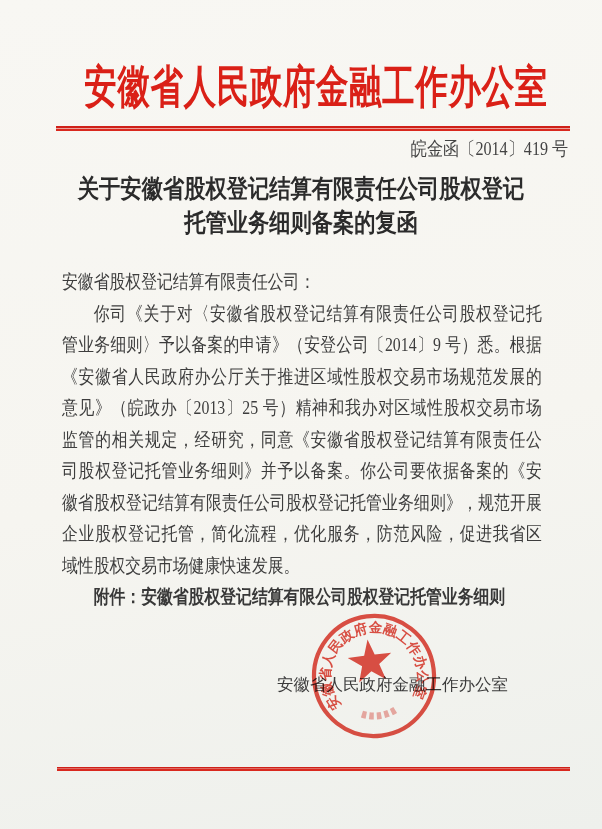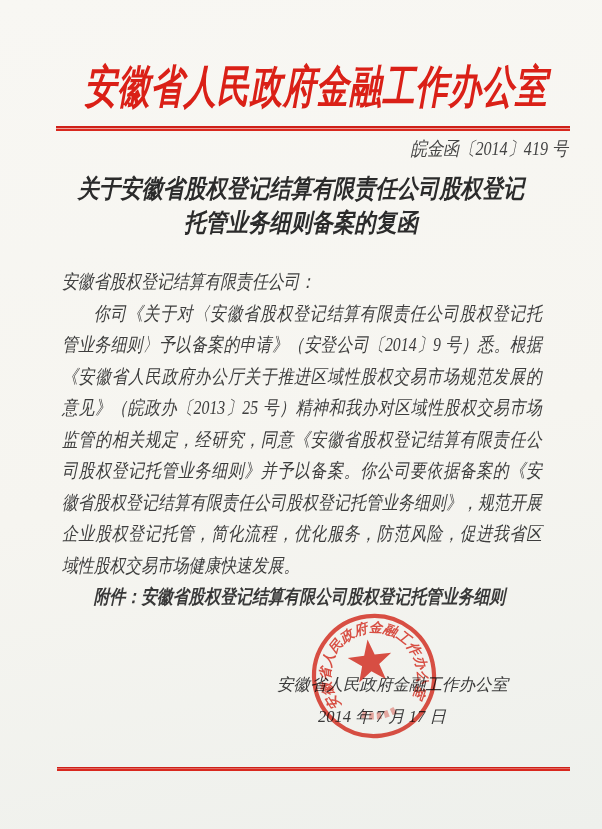--- a/index.html
+++ b/index.html
@@ -6,21 +6,20 @@
   body {
     width: 602px; height: 829px;
     background: #e8e8e4;
     font-family: "Liberation Serif", "DejaVu Serif", serif;
   }
   #page {
     position: relative;
     width: 602px; height: 829px;
     overflow: hidden;
     background: linear-gradient(168deg, #f8f7f3 0%, #f6f5f0 55%, #eef0ec 100%);
-    font-style: italic;
   }
   
   .header-title {
     position: absolute; top: 58px; left: 0; width: 602px;
     text-align: center;
     font-size: 45px; font-weight: bold; color: #da2017;
     line-height: 58px;
     transform: scaleX(0.72); transform-origin: 50% 50%;
     letter-spacing: 1px;
     white-space: nowrap;
@@ -110,21 +109,20 @@
     <div class="bl">监管的相关规定，经研究，同意《安徽省股权登记结算有限责任公</div>
     <div class="bl">司股权登记托管业务细则》并予以备案。你公司要依据备案的《安</div>
     <div class="bl">徽省股权登记结算有限责任公司股权登记托管业务细则》，规范开展</div>
     <div class="bl">企业股权登记托管，简化流程，优化服务，防范风险，促进我省区</div>
     <div class="bl noju">域性股权交易市场健康快速发展。</div>
     <div class="bl noju indent att">附件：安徽省股权登记结算有限公司股权登记托管业务细则</div>
   </div>
 
   <div class="signature">安徽省人民政府金融工作办公室</div>
 
-  <div class="date">2014 年 7 月 17 日</div>
 
   <svg class="seal" viewBox="0 0 128 128" width="128" height="128" xmlns="http://www.w3.org/2000/svg">
     <circle class="ring" cx="64" cy="64" r="60"></circle>
     <polygon class="star" points="62,27 67.3,42.7 83.9,42.9 70.6,52.8 75.5,68.6 62,59 48.5,68.6 53.4,52.8 40.1,42.9 56.7,42.7"></polygon>
     <path id="sealArc" class="arc-guide" d="M 29.3 91.1 A 44 44 0 1 1 98.7 91.1"></path>
     <text class="seal-text">
       <textPath href="#sealArc" startOffset="2" textLength="192" lengthAdjust="spacing">安徽省人民政府金融工作办公室</textPath>
     </text>
     <path class="code-marks" d="M 80.9 100.3 A 40 40 0 0 1 47.1 100.3"></path>
   </svg>

